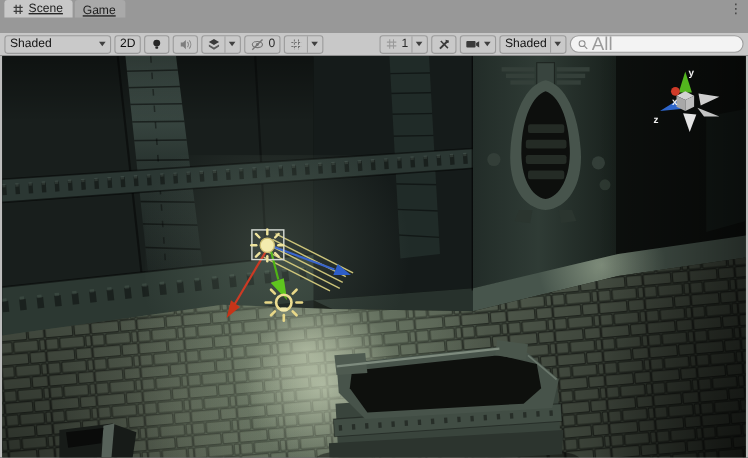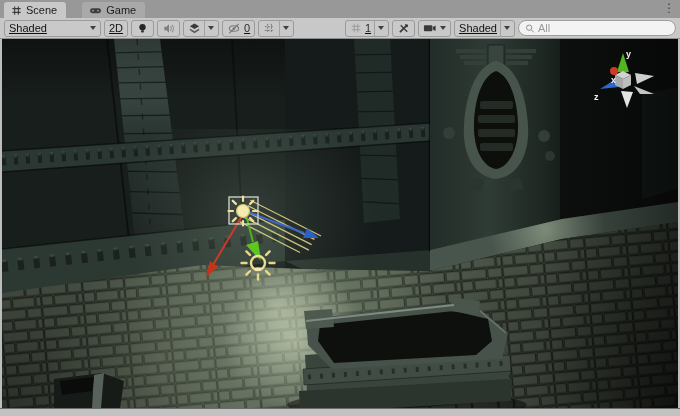--- a/index.html
+++ b/index.html
@@ -1,38 +1,38 @@
 <!DOCTYPE html>
 <html><head>
 <meta charset="utf-8">
 <style>
   * { box-sizing: border-box; margin: 0; padding: 0; }
   html,body { width:680px; }
   body { font-family:"Liberation Sans", sans-serif; background:#bdbdbd; }
   .window { width:680px; height:416px; background:#bdbdbd; display:flex; flex-direction:column; overflow:hidden; }
 
   
-  .tabbar { height:18px; background:#989898; display:flex; align-items:flex-end; padding-left:4px; position:relative; flex:none; }
+  .tabbar { height:30px; background:#989898; display:flex; align-items:flex-start; padding-left:4px; position:relative; flex:none;text-decoration:underline; }
   .tab { height:16px; display:flex; align-items:center; gap:4px; padding:0 9px 0 7px; font-size:11px; color:#1c1c1c; border-radius:3px 3px 0 0; cursor:default; }
   .tab.active { background:#c8c8c8; }
-  .tab.inactive { background:#a9a9a9; margin-left:16px; }
+  .tab.inactive { background:#a9a9a9; margin-left:2px;flex-direction:column; }
   .tab svg { display:block; }
   .menu-dots { position:absolute; right:5px; top:1px; font-size:12px; color:#3c3c3c; line-height:14px; letter-spacing:0; }
 
   
   .toolbar { height:21px; background:#c8c8c8; border-bottom:1px solid #8f8f8f; display:flex; align-items:center; padding:0 4px; gap:3px; font-size:11px; color:#111; flex:none; }
-  .ctl { height:17px; background:#c9c9c9; border:1px solid #9b9b9b; border-radius:3px; display:flex; align-items:center; padding:0 4px; gap:3px;text-decoration:underline; }
+  .ctl { height:17px; background:#c9c9c9; border:1px solid #9b9b9b; border-radius:3px; display:flex; align-items:center; padding:0 4px; gap:3px; }
   .ctl .lbl { white-space:nowrap; }
   .dd-arrow { width:0; height:0; border-left:3.5px solid transparent; border-right:3.5px solid transparent; border-top:4px solid #404040; flex:none; }
   .vsep { width:1px; align-self:stretch; background:#a2a2a2; }
   .shaded-dd { width:97px; justify-content:space-between; }
   .num { font-size:11px; color:#2a2a2a; }
   .right-group { margin-left:auto; display:flex; align-items:center; gap:3px; }
   .search { width:158px; height:16px; border:1px solid #9d9d9d; border-radius:8px; background:#f3f3f3; display:flex; align-items:center; padding:0 6px; gap:3px; }
-  .search input { border:none; outline:none; background:transparent; width:100%; font-size:11px; color:#444; font-family:"Liberation Sans",sans-serif; }
+  .search input { border:none; outline:none; background:transparent; width:100%; font-size:17px; color:#444; font-family:"Liberation Sans",sans-serif; }
   .search input::placeholder { color:#9a9a9a; }
 
   
   .viewport { height:369px; margin:0 2px; background:#0f130f; position:relative; flex:none; }
   .viewport svg { display:block; }
 
   .bottomstrip { height:8px; background:#c2c2c2; border-top:1px solid #6b6b6b; flex:none; }
 
   .icon { display:block; }
 </style>

